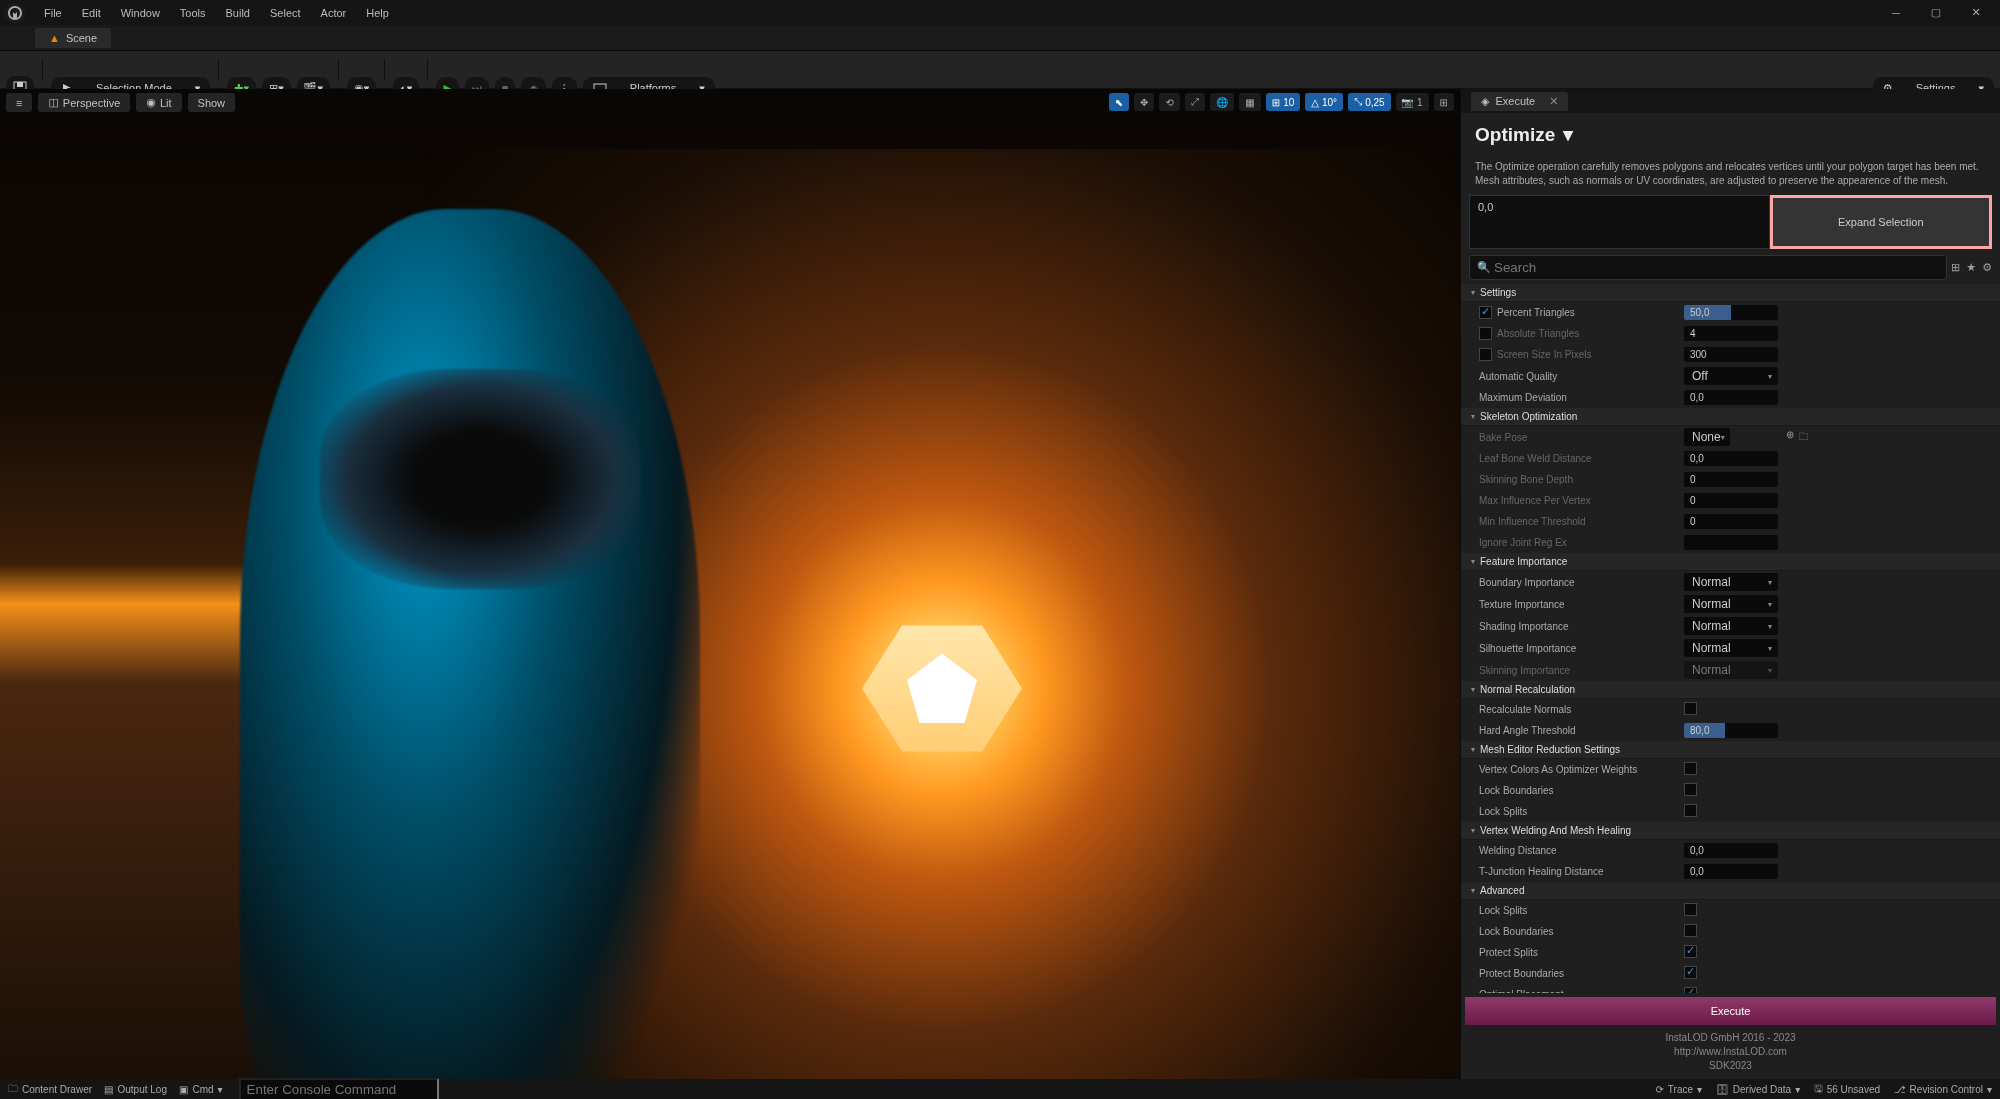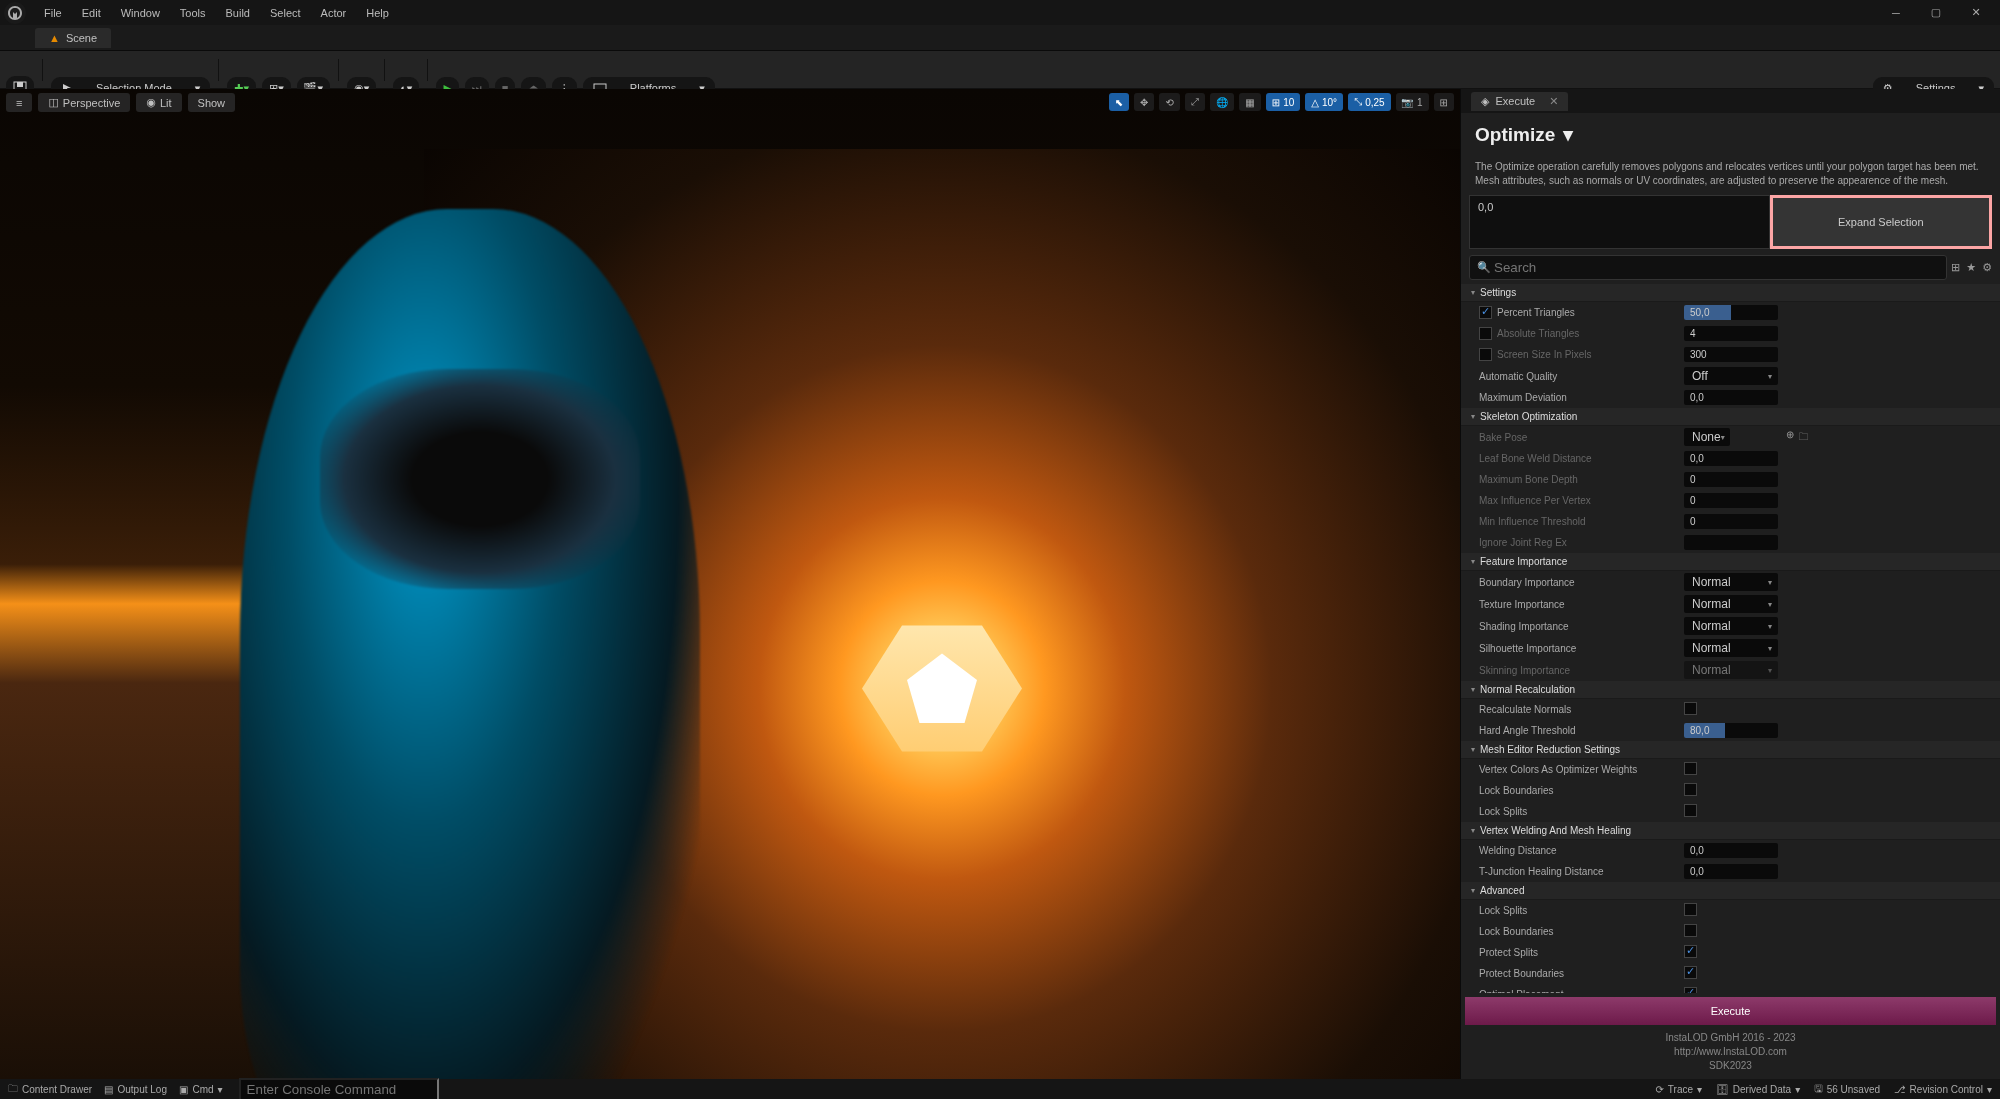--- a/index.html
+++ b/index.html
@@ -249,21 +249,21 @@
           <span class="iconbtns">
             <span>⊕</span>
             <span>🗀</span>
           </span>
         </div>
       <div class="prow">
           <span class="plabel dim">Leaf Bone Weld Distance</span>
           <span class="pval"><input class="numin" value="0,0" style=""></span>
         </div>
       <div class="prow">
-          <span class="plabel dim">Maximum Bone Depth</span>
+          <span class="plabel dim">Skinning Bone Depth</span>
           <span class="pval"><input class="numin" value="0" style=""></span>
         </div>
       <div class="prow">
           <span class="plabel dim">Max Influence Per Vertex</span>
           <span class="pval"><input class="numin" value="0" style=""></span>
         </div>
       <div class="prow">
           <span class="plabel dim">Min Influence Threshold</span>
           <span class="pval"><input class="numin" value="0" style=""></span>
         </div>

